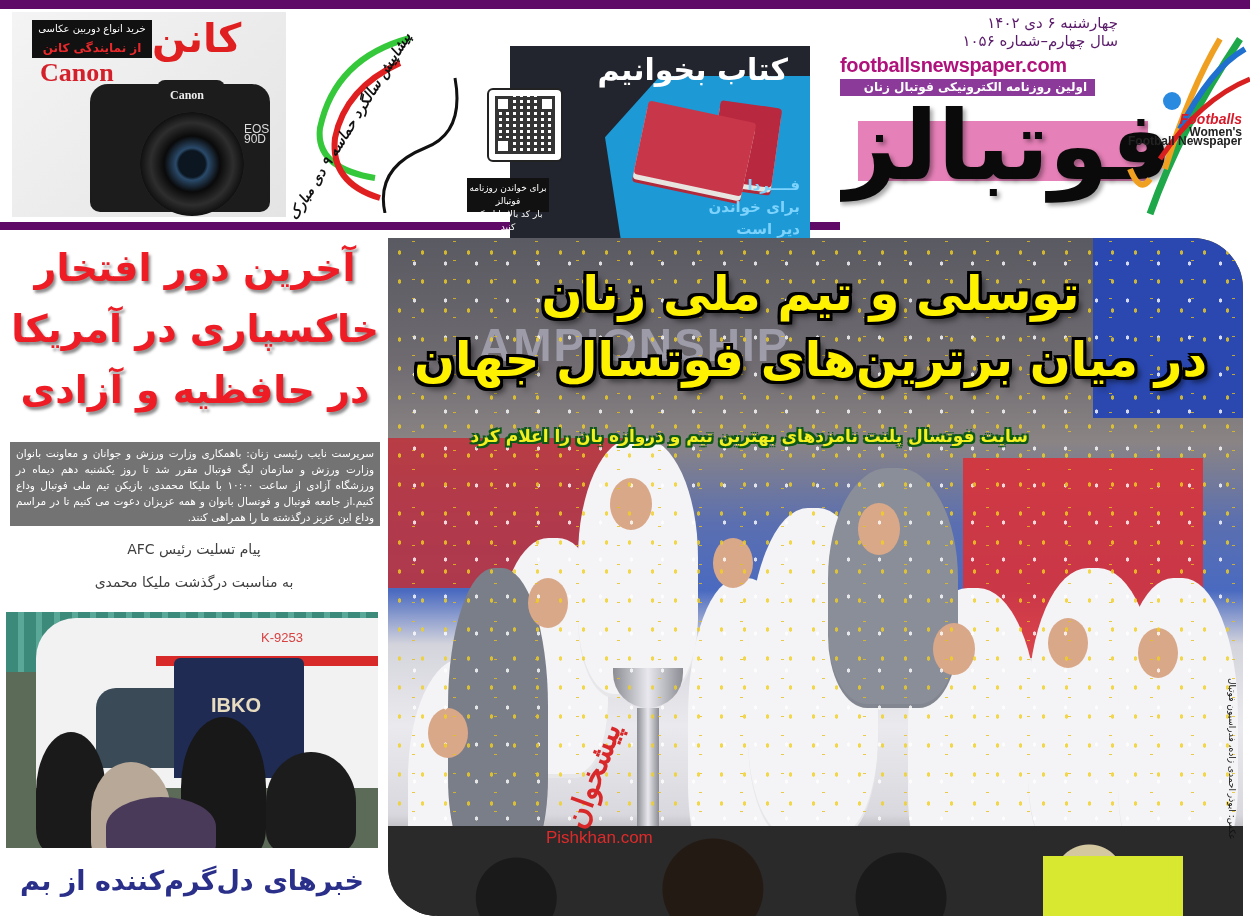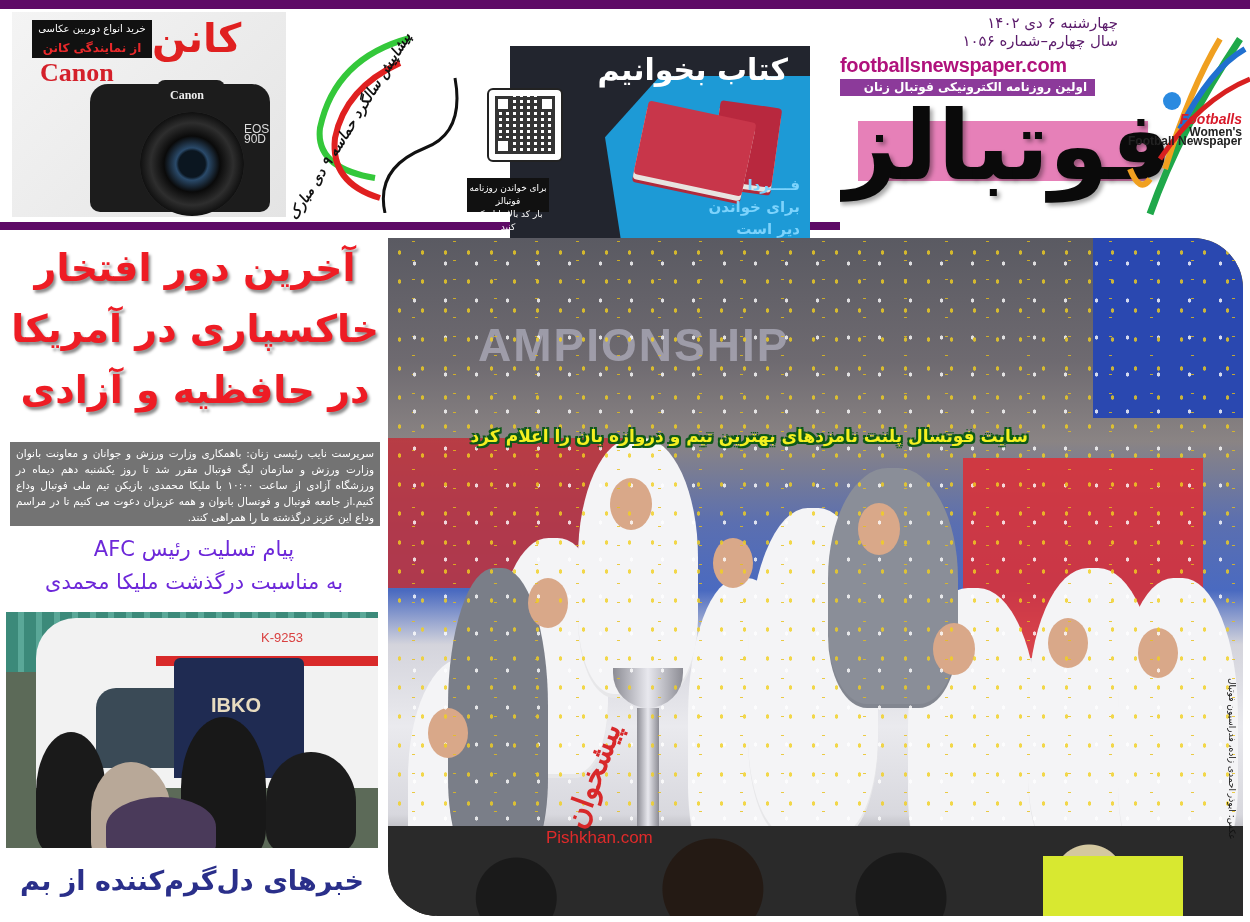--- a/index.html
+++ b/index.html
@@ -51,21 +51,21 @@
   .canon-en { position: absolute; left: 28px; top: 46px; font-family: "Liberation Serif", serif; font-weight: bold; font-size: 26px; color: #d4202a; }
   .camera { position: absolute; left: 78px; top: 72px; width: 180px; height: 128px; background: #1c1c1c; border-radius: 18px 18px 10px 10px; }
   .camera-hump { position: absolute; left: 145px; top: 68px; width: 68px; height: 26px; background: #1c1c1c; border-radius: 8px 8px 0 0; }
   .camera-logo { position: absolute; left: 158px; top: 76px; font-family: "Liberation Serif", serif; font-weight: bold; font-size: 12px; color: #eee; }
   .lens { position: absolute; left: 128px; top: 100px; width: 104px; height: 104px; border-radius: 50%; background: radial-gradient(circle, #0b1620 0 18%, #2a4a6a 22%, #0a0a0a 38%, #2e2e2e 56%, #111 70%, #3a3a3a 72%, #111 100%); }
   .camera-model { position: absolute; left: 232px; top: 112px; font-family: "Liberation Sans", sans-serif; font-size: 12px; color: #ddd; line-height: 10px; }
 
   
   .left-headline { position: absolute; left: 10px; top: 238px; width: 370px; font-size: 38px; font-weight: bold; color: #ee1c24; direction: rtl; text-align: center; line-height: 61px; text-shadow: 2px 3px 3px rgba(0,0,0,0.45); }
   .left-notice { position: absolute; left: 10px; top: 442px; width: 370px; height: 84px; background: #737373; color: #fff; font-size: 10.5px; line-height: 16px; direction: rtl; text-align: justify; padding: 3px 6px; }
-  .left-sub { position: absolute; left: 8px; top: 533px; width: 372px; font-size: 21px; color: #6d28d9; direction: rtl; text-align: center; line-height: 33px; }
+  .left-sub { position: absolute; left: 8px; top: 533px; width: 372px; font-size: 14px; color: #404040; direction: rtl; text-align: center; line-height: 33px; }
   .left-photo { position: absolute; left: 6px; top: 612px; width: 372px; height: 236px; overflow: hidden; background: #5c6a58; }
   .lp-stands { position: absolute; left: 0; top: 0; width: 100%; height: 60px; background: repeating-linear-gradient(90deg, #3c8a7a 0 12px, #5aa898 12px 18px); }
   .lp-van { position: absolute; left: 30px; top: 6px; width: 345px; height: 170px; background: #f2f2f2; border-radius: 40px 0 0 0; }
   .lp-van-stripe { position: absolute; left: 120px; top: 38px; width: 260px; height: 10px; background: #d92a2a; }
   .lp-van-window { position: absolute; left: 60px; top: 70px; width: 150px; height: 80px; background: #3a4a56; border-radius: 20px 0 0 0; }
   .lp-plate { position: absolute; left: 225px; top: 12px; font-family: "Liberation Sans", sans-serif; font-size: 13px; color: #d94040; }
   .lp-shirt { position: absolute; left: 168px; top: 46px; width: 130px; height: 120px; background: #1f2b52; border-radius: 6px 6px 0 0; }
   .lp-shirt-text { position: absolute; left: 205px; top: 82px; font-family: "Liberation Sans", sans-serif; font-size: 20px; font-weight: bold; color: #e8dcc0; }
   .lp-head { position: absolute; border-radius: 50% 50% 20% 20%; }
   .left-caption { position: absolute; left: 6px; top: 855px; width: 372px; font-size: 27px; font-weight: bold; color: #2a2f8a; direction: rtl; text-align: center; line-height: 52px; }
@@ -234,17 +234,21 @@
 
   <div class="mp-trophy">
     <div class="mp-trophy-cup"></div>
     <div class="mp-trophy-stem"></div>
   </div>
 
   <div class="confetti"></div>
   <div class="mp-crowd"></div>
   <div class="mp-vest"></div>
 
+  <div class="mp-headline">
+    <div>توسلی و تیم ملی زنان</div>
+    <div>در میان برترین‌های فوتسال جهان</div>
+  </div>
   <div class="mp-subhead">سایت فوتسال پلنت نامزدهای بهترین تیم و دروازه بان را اعلام کرد</div>
   <div class="mp-credit">عکس: ابوذر احمدی زاده، فدراسیون فوتبال</div>
   <div class="mp-watermark-fa">پیشخوان</div>
   <div class="mp-watermark-en">Pishkhan.com</div>
 </div>
 
 </body></html>

